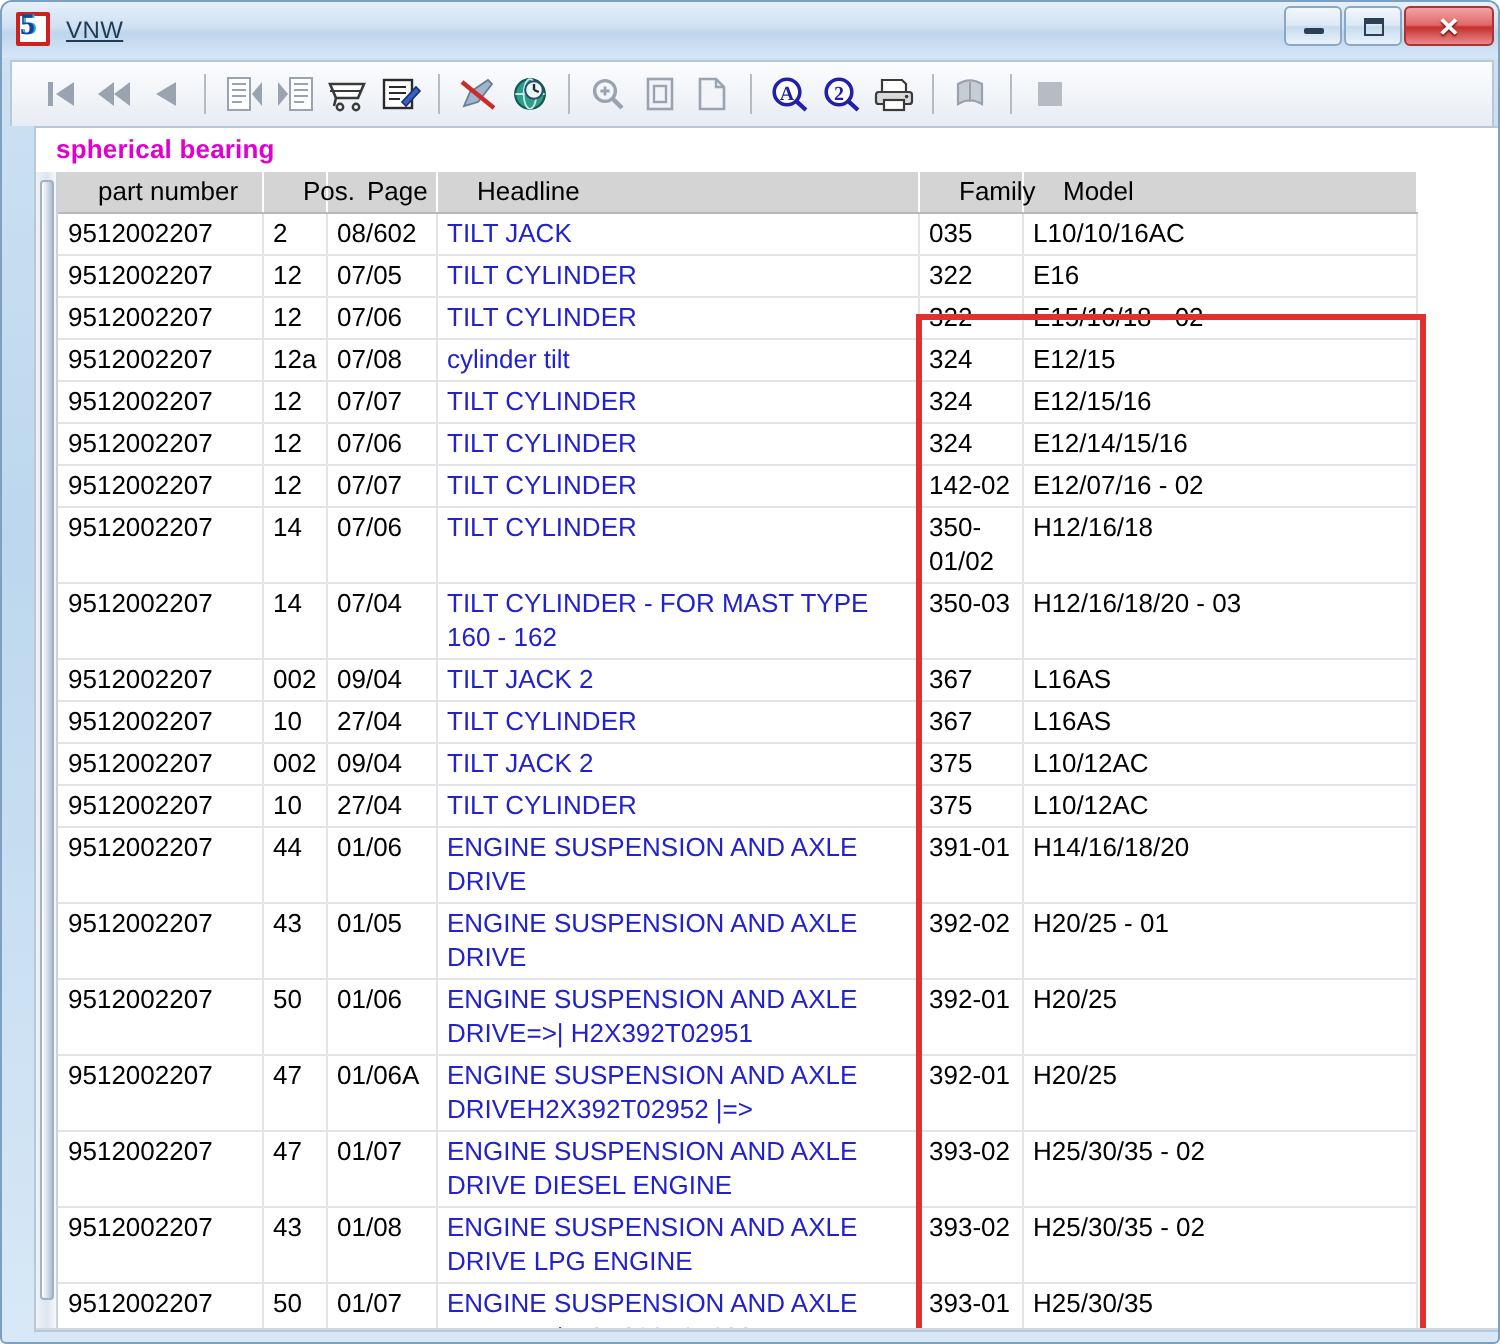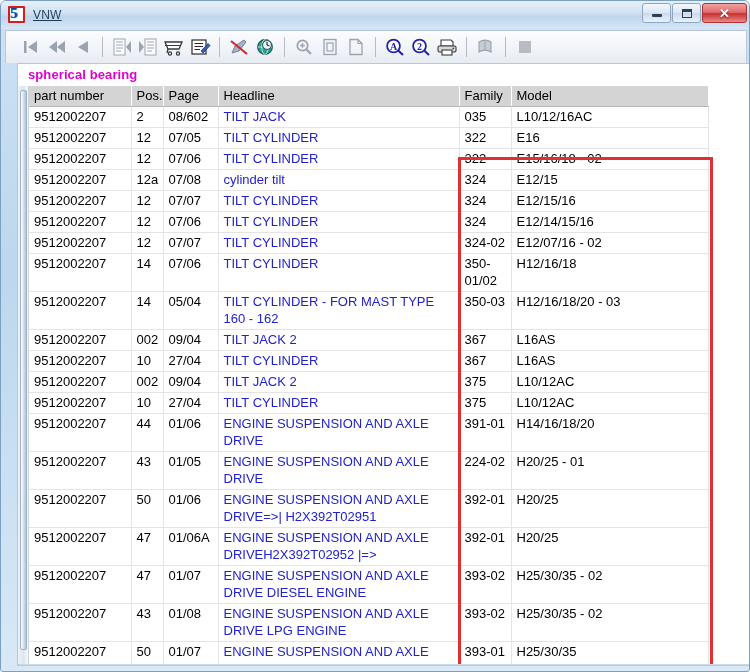--- a/index.html
+++ b/index.html
@@ -190,21 +190,21 @@
     width: 679px;
     font-size: 13px;
     color: #000000;
   }
   table.grid th {
     background: #d4d4d4;
     font-weight: normal;
     text-align: left;
     font-size: 13px;
     color: #000000;
-    padding: 1px 0 2px 5px;
+    padding: 1px 0 2px 20px;
     border-right: 1px solid #ffffff;
     border-bottom: 1px solid #b8b8b8;
     height: 17px;
     vertical-align: middle;
     white-space: nowrap;
   }
   table.grid td {
     padding: 1px 4px 2px 5px;
     border-bottom: 1px solid #e3e3e8;
     border-right: 1px solid #e3e3e8;
@@ -448,21 +448,21 @@
             <th>Model</th>
           </tr>
         </thead>
         <tbody id="grid-body">
             <tr>
               <td>9512002207</td>
               <td>2</td>
               <td>08/602</td>
               <td class="link">TILT JACK</td>
               <td>035</td>
-              <td>L10/12/16AC</td>
+              <td>L10/10/16AC</td>
             </tr>
             <tr>
               <td>9512002207</td>
               <td>12</td>
               <td>07/05</td>
               <td class="link">TILT CYLINDER</td>
               <td>322</td>
               <td>E16</td>
             </tr>
             <tr>
@@ -495,35 +495,35 @@
               <td>07/06</td>
               <td class="link">TILT CYLINDER</td>
               <td>324</td>
               <td>E12/14/15/16</td>
             </tr>
             <tr>
               <td>9512002207</td>
               <td>12</td>
               <td>07/07</td>
               <td class="link">TILT CYLINDER</td>
-              <td>324-02</td>
+              <td>142-02</td>
               <td>E12/07/16 - 02</td>
             </tr>
             <tr>
               <td>9512002207</td>
               <td>14</td>
               <td>07/06</td>
               <td class="link">TILT CYLINDER</td>
               <td>350-01/02</td>
               <td>H12/16/18</td>
             </tr>
             <tr>
               <td>9512002207</td>
               <td>14</td>
-              <td>05/04</td>
+              <td>07/04</td>
               <td class="link">TILT CYLINDER - FOR MAST TYPE 160 - 162</td>
               <td>350-03</td>
               <td>H12/16/18/20 - 03</td>
             </tr>
             <tr>
               <td>9512002207</td>
               <td>002</td>
               <td>09/04</td>
               <td class="link">TILT JACK 2</td>
               <td>367</td>
@@ -559,21 +559,21 @@
               <td>01/06</td>
               <td class="link">ENGINE SUSPENSION AND AXLE DRIVE</td>
               <td>391-01</td>
               <td>H14/16/18/20</td>
             </tr>
             <tr>
               <td>9512002207</td>
               <td>43</td>
               <td>01/05</td>
               <td class="link">ENGINE SUSPENSION AND AXLE DRIVE</td>
-              <td>224-02</td>
+              <td>392-02</td>
               <td>H20/25 - 01</td>
             </tr>
             <tr>
               <td>9512002207</td>
               <td>50</td>
               <td>01/06</td>
               <td class="link">ENGINE SUSPENSION AND AXLE DRIVE=&gt;| H2X392T02951</td>
               <td>392-01</td>
               <td>H20/25</td>
             </tr>

